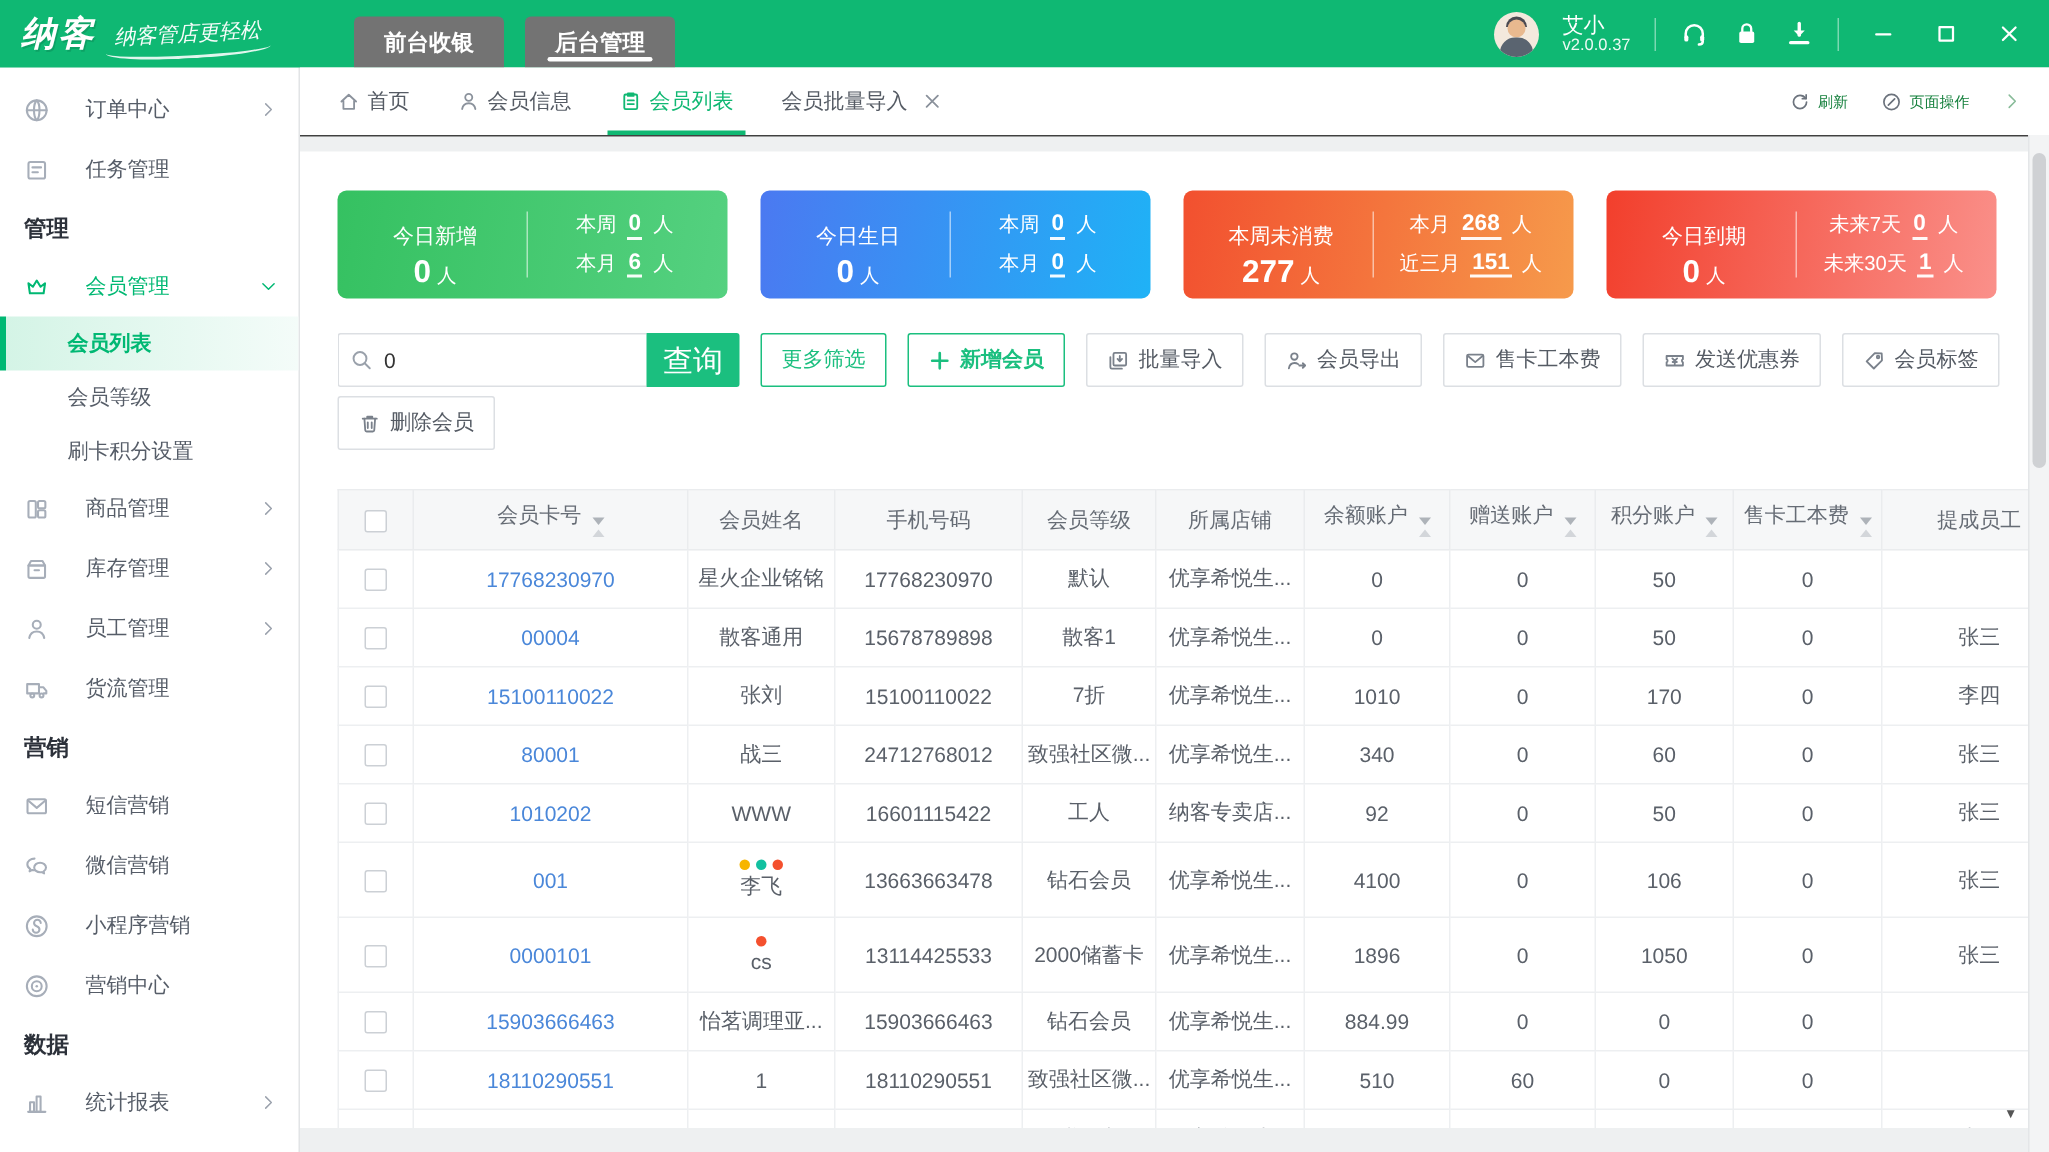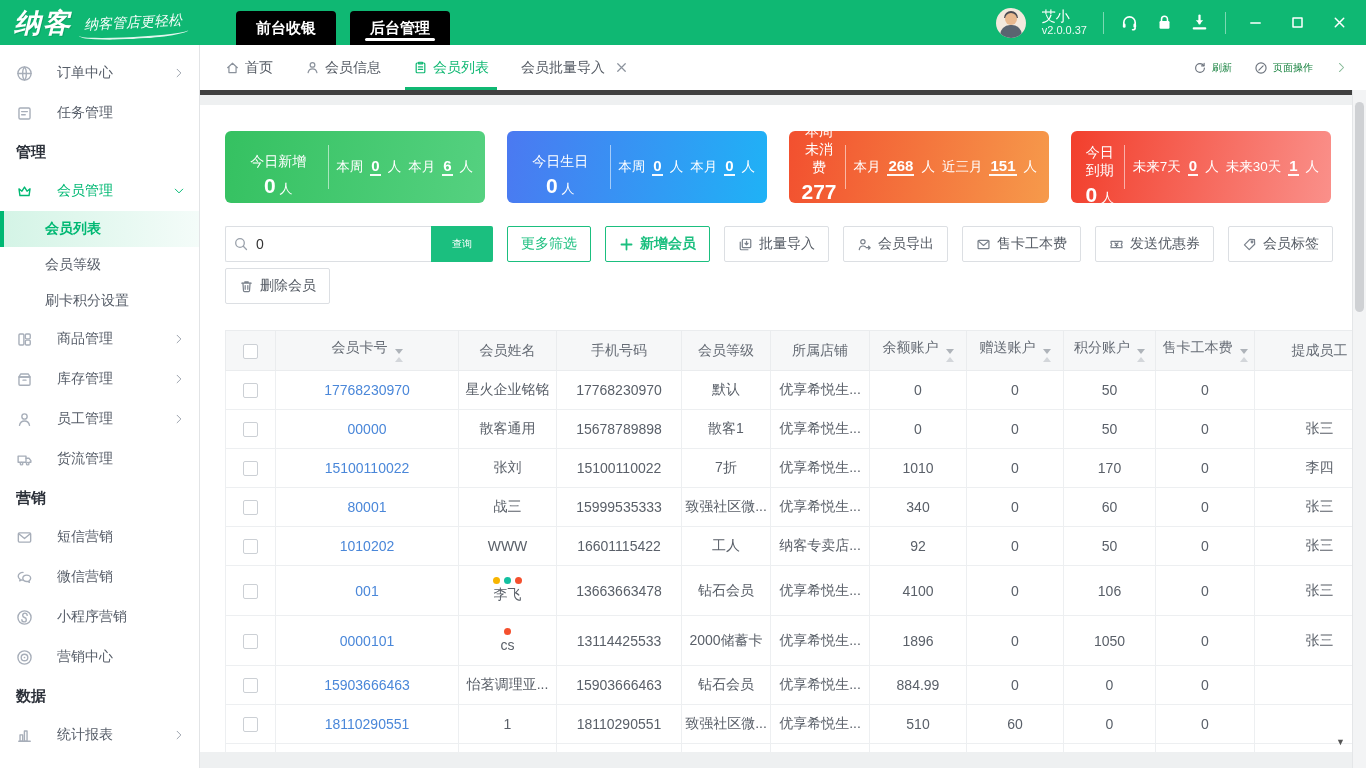--- a/index.html
+++ b/index.html
@@ -3,25 +3,25 @@
 <meta charset="utf-8">
 <style>
   * { margin:0; padding:0; box-sizing:border-box; }
   html,body { width:1366px; height:768px; overflow:hidden; }
   body { font-family:"Liberation Sans","DejaVu Sans",sans-serif; background:#eef0f1; color:#333; }
   .app { width:1366px; height:768px; display:flex; flex-direction:column; }
 
   
   .topbar { flex:0 0 45px; background:#0fb873; display:flex; align-items:center; color:#fff; position:relative; }
   .logo-wrap { display:flex; align-items:center; gap:12px; padding:0 16px 0 14px; width:236px; }
-  .logo { font-size:27px; font-weight:bold; font-style:italic; letter-spacing:2px; white-space:nowrap; text-shadow:1px 1px 0 rgba(0,0,0,.12); }
+  .logo { font-size:23px; font-weight:bold; font-style:italic; letter-spacing:2px; white-space:nowrap; text-shadow:1px 1px 0 rgba(0,0,0,.12); }
   .slogan { font-size:14px; font-style:italic; white-space:nowrap; position:relative; opacity:.97; transform:rotate(-3deg); }
   .slogan::after { content:''; position:absolute; left:-6px; right:-6px; bottom:-7px; height:10px; border-bottom:2px solid rgba(255,255,255,.9); border-radius:50%; }
   .nav-tabs { display:flex; gap:14px; align-self:flex-end; height:34px; }
-  .nav-tab { background:#000000; min-width:92px; padding:0 20px; display:flex; align-items:center; justify-content:center; font-size:15px; font-weight:bold; border-radius:4px 4px 0 0; position:relative; cursor:pointer; }
+  .nav-tab { background:#737373; min-width:92px; padding:0 20px; display:flex; align-items:center; justify-content:center; font-size:15px; font-weight:bold; border-radius:4px 4px 0 0; position:relative; cursor:pointer; }
   .nav-tab.active::after { content:''; position:absolute; left:15px; right:15px; bottom:4px; height:3px; background:#fff; border-radius:2px; }
   .header-right { margin-left:auto; display:flex; align-items:center; gap:16px; padding-right:14px; }
   .avatar { width:30px; height:30px; border-radius:50%; background:#f3e9dd; overflow:hidden; position:relative; flex:0 0 30px; }
   .avatar .head { position:absolute; left:9px; top:5px; width:12px; height:12px; border-radius:50%; background:#e8b98f; }
   .avatar .hair { position:absolute; left:8px; top:3px; width:14px; height:7px; border-radius:7px 7px 0 0; background:#4a4a52; }
   .avatar .bodyy { position:absolute; left:4px; top:17px; width:22px; height:13px; border-radius:10px 10px 0 0; background:#5a6470; }
   .user-meta { line-height:1.15; }
   .user-name { font-size:14px; }
   .user-version { font-size:11px; opacity:.92; }
   .hsep { width:1px; height:22px; background:rgba(255,255,255,.45); }
@@ -38,21 +38,21 @@
   .side-item { height:40px; display:flex; align-items:center; gap:24px; padding:0 14px 0 16px; font-size:14px; color:#565d68; cursor:pointer; }
   .side-item .icon { width:17px; height:17px; flex:0 0 17px; color:#a7aeb9; }
   .side-item .arrow { margin-left:auto; width:12px; height:12px; color:#9aa1ac; flex:0 0 12px; }
   .side-item.green, .side-item.green .icon, .side-item.green .arrow { color:#00b873; }
   .side-section { height:38px; display:flex; align-items:center; padding:0 16px; font-size:15px; font-weight:bold; color:#2c313a; }
   .side-sub { height:36px; display:flex; align-items:center; padding-left:45px; font-size:14px; color:#565d68; cursor:pointer; }
   .side-sub.active { background:linear-gradient(90deg,#d4f4e6,#f4fcf9); border-left:4px solid #00b873; padding-left:41px; color:#00b873; font-weight:bold; }
 
   
   .main { flex:1; display:flex; flex-direction:column; min-width:0; position:relative; }
-  .tabbar { flex:0 0 45px; background:#fff; border-bottom:5px solid #404040; display:flex; align-items:center; padding:0 18px 0 25px; }
+  .tabbar { flex:0 0 45px; background:#fff; border-bottom:1px solid #404040; display:flex; align-items:center; padding:0 18px 0 25px; }
   .page-tab { display:flex; align-items:center; gap:5px; margin-right:32px; font-size:14px; color:#555b64; height:45px; position:relative; cursor:pointer; }
   .page-tab .icon { width:15px; height:15px; color:#8b929c; }
   .page-tab.active { color:#10b873; }
   .page-tab.active .icon { color:#10b873; }
   .page-tab.active::after { content:''; position:absolute; left:-8px; right:-8px; bottom:0; height:3px; background:#10b873; }
   .tab-close { width:12px; height:12px; color:#c0c4ca; margin-left:4px; cursor:pointer; }
   .tabbar-actions { margin-left:auto; display:flex; align-items:center; gap:22px; font-size:10px; color:#15803d; }
   .tb-action { display:flex; align-items:center; gap:5px; cursor:pointer; }
   .tb-action .icon { width:14px; height:14px; color:#6c737d; }
   .tb-chev { width:13px; height:13px; color:#8b9; cursor:pointer; }
@@ -62,30 +62,30 @@
   .panel { flex:1; background:#fff; padding:26px 0 0 25px; overflow:hidden; position:relative; }
 
   
   .stats { display:flex; gap:22px; margin-bottom:23px; }
   .stat-card { width:260px; height:72px; border-radius:6px; color:#fff; display:flex; align-items:center; padding:0 12px; flex:0 0 260px; }
   .stat-left { width:106px; text-align:center;margin-top:16px; }
   .stat-title { font-size:14px; }
   .stat-big { font-size:21px; font-weight:bold; margin-top:3px; }
   .stat-big .unit { font-size:13px; font-weight:normal; margin-left:4px; }
   .stat-div { width:1px; height:44px; background:rgba(255,255,255,.55); margin:0 8px; }
-  .stat-right { flex:1; display:flex; flex-direction:row; gap:7px; align-items:center; font-size:13.5px; }
+  .stat-right { flex:1; display:flex; flex-direction:column; gap:7px; align-items:center; font-size:13.5px; }
   .stat-row { display:flex; align-items:center; gap:7px; white-space:nowrap; }
   .stat-row .num { font-weight:bold; font-size:15px; border-bottom:2px solid rgba(255,255,255,.95); padding:0 1px; line-height:1.1; }
 
   
   .toolbar { display:flex; gap:14px; margin-bottom:6px; align-items:center; flex-wrap:nowrap; }
   .searchbox { display:flex; width:268px; height:36px; flex:0 0 268px; position:relative; }
   .search-ic { position:absolute; left:8px; top:10px; width:16px; height:16px; color:#9aa1ab; }
   .search-input { flex:1; min-width:0; border:1px solid #dcdfe3; border-right:none; border-radius:2px 0 0 2px; padding:0 8px 0 30px; font-size:14px; color:#333; outline:none; font-family:inherit; }
-  .btn-query { width:62px; background:#1bbf7f; color:#fff; border:none; font-size:10px; cursor:pointer; border-radius:0 2px 2px 0; font-family:inherit; }
+  .btn-query { width:62px; background:#1bbf7f; color:#fff; border:none; font-size:20px; cursor:pointer; border-radius:0 2px 2px 0; font-family:inherit; }
   .btn { height:36px; padding:0 13px; background:#fff; border:1px solid #dcdfe3; border-radius:2px; color:#555b64; font-size:14px; display:inline-flex; align-items:center; gap:6px; cursor:pointer; white-space:nowrap; font-family:inherit; }
   .btn .icon { width:15px; height:15px; color:#7a818b; }
   .btn.green { border-color:#1bbf7f; color:#1bbf7f; }
   .btn.green .icon { color:#1bbf7f; }
   .btn.green.bold { font-weight:bold; }
   .toolbar2 { display:flex; margin-bottom:26px; }
 
   
   table.tbl { border-collapse:collapse; table-layout:fixed; width:1159px; font-size:14px; color:#5a6069; }
   .tbl th { background:#f6f7f8; font-weight:normal; color:#666c75; height:40px; border:1px solid #eaecee; text-align:center; }
@@ -604,21 +604,21 @@
                   <td>默认</td>
                   <td>优享希悦生...</td>
                   <td>0</td>
                   <td>0</td>
                   <td>50</td>
                   <td>0</td>
                   <td></td>
                 </tr>
                 <tr>
                   <td><span class="cb"></span></td>
-                  <td><span class="link">00000</span></td>
+                  <td><span class="link">00004</span></td>
                   <td>散客通用</td>
                   <td>15678789898</td>
                   <td>散客1</td>
                   <td>优享希悦生...</td>
                   <td>0</td>
                   <td>0</td>
                   <td>50</td>
                   <td>0</td>
                   <td>张三</td>
                 </tr>
@@ -632,21 +632,21 @@
                   <td>1010</td>
                   <td>0</td>
                   <td>170</td>
                   <td>0</td>
                   <td>李四</td>
                 </tr>
                 <tr>
                   <td><span class="cb"></span></td>
                   <td><span class="link">80001</span></td>
                   <td>战三</td>
-                  <td>15999535333</td>
+                  <td>24712768012</td>
                   <td>致强社区微...</td>
                   <td>优享希悦生...</td>
                   <td>340</td>
                   <td>0</td>
                   <td>60</td>
                   <td>0</td>
                   <td>张三</td>
                 </tr>
                 <tr>
                   <td><span class="cb"></span></td>

